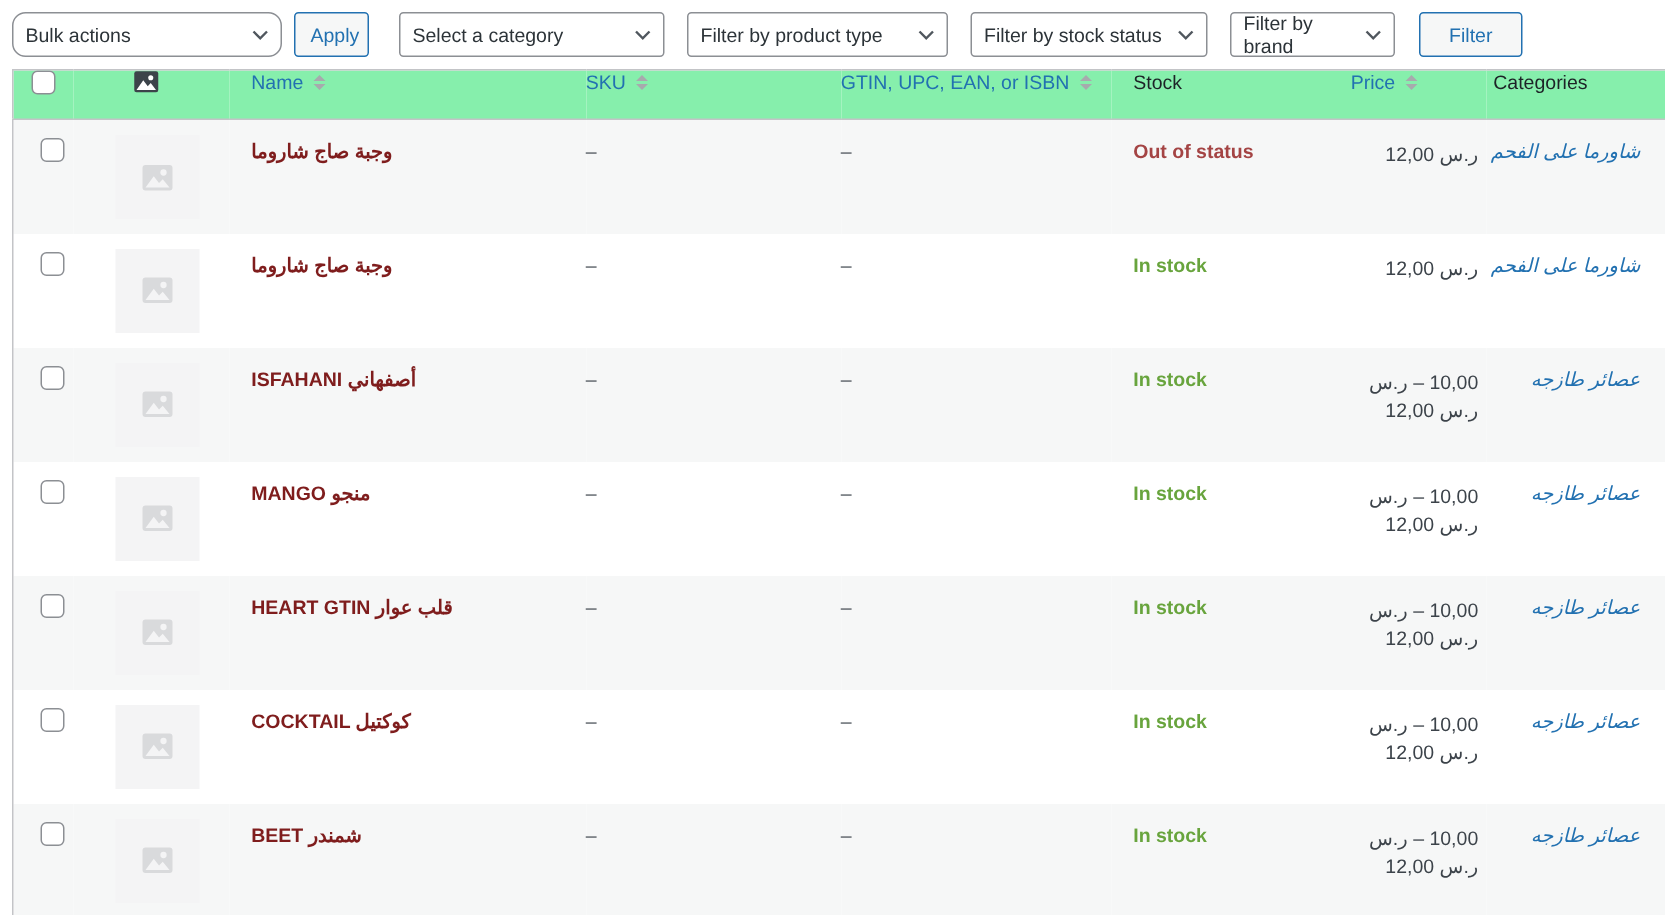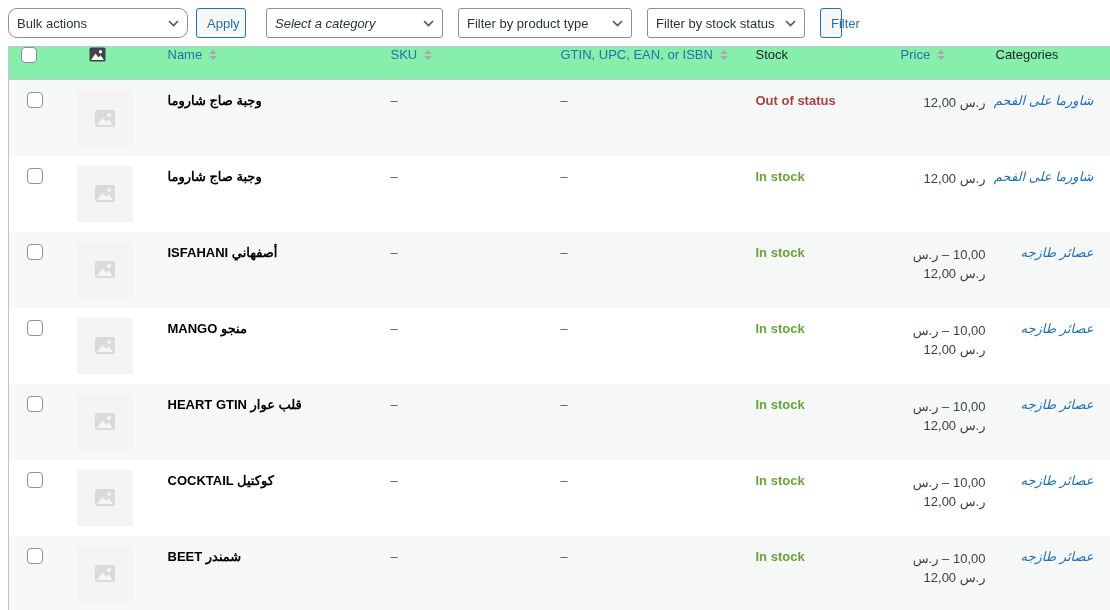--- a/index.html
+++ b/index.html
@@ -13,25 +13,25 @@
     padding:0 8px 0 8px; font-size:13px; color:#2c3338; cursor:pointer; flex:0 0 auto;
   }
   .wp-select .chev { margin-left:8px; display:inline-flex; }
   .wp-btn {
     height:30px; background:#f6f7f7; border:1px solid #2271b1; border-radius:3px;
     color:#2271b1; font-size:13px; padding:0 10px; cursor:pointer; flex:0 0 auto;
     font-family:"Liberation Sans", sans-serif;
   }
   .sel-bulk   { width:180px; margin-right:8px;border-radius:9px; }
   .btn-apply  { width:50px;  margin-right:20px; }
-  .sel-cat    { width:177px; margin-right:15px;font-style:italic; }
+  .sel-cat    { width:177px; margin-right:15px; }
   .sel-type   { width:174px; margin-right:15px; }
   .sel-stock  { width:158px; margin-right:15px; }
   .sel-brand  { width:110px; margin-right:16px; }
-  .btn-filter { width:22px; }
+  .btn-filter { width:69px; }
   
   .list-table { width:1102px; margin-left:8px; border-collapse:collapse; table-layout:fixed;
                 border-left:1px solid #c3c4c7; border-top:1px solid #c3c4c7; }
   .list-table th, .list-table td { vertical-align:top; text-align:left; font-weight:normal; }
   thead th { height:33px; vertical-align:middle; border-bottom:1px solid #c3c4c7;
              font-size:13px; color:#1d2327; background:#86efac; }
   .col-cb    { width:40px; }
   .col-img   { width:104px; }
   .col-name  { width:238px; }
   .col-sku   { width:170px; }
@@ -58,21 +58,21 @@
   tbody tr:nth-child(even) { background:#fff; }
   td.c-cb { padding:12px 0 0 18px; }
   input[type=checkbox] {
     appearance:none; -webkit-appearance:none; width:16px; height:16px; background:#fff;
     border:1px solid #8c8f94; border-radius:4px; cursor:pointer; display:block;
   }
   td.c-img { padding:10px 0 0 28px; }
   .thumb { width:56px; height:56px; background:#f4f4f5; display:flex;
            align-items:center; justify-content:center; }
   td.c-name { padding:13px 10px 0 15px; font-size:13px; }
-  .name-link { color:#000000; text-decoration:none; font-weight:600; cursor:pointer; }
+  .name-link { color:#7f1d1d; text-decoration:none; font-weight:600; cursor:pointer; }
   td.c-sku, td.c-gtin { padding-top:13px; font-size:13px; color:#50575e; }
   td.c-stock { padding:13px 0 0 15px; font-size:13px; font-weight:700; }
   td.c-price { padding:13px 5px 0 0; text-align:right; font-size:13px; color:#3c434a;
                line-height:19px; }
   .price-line { display:block; }
   .price-line span { unicode-bidi:isolate; }
   td.c-cat { padding:13px 17px 0 0; text-align:right; font-size:13px;font-style:italic; }
   .cat-link { color:#2271b1; text-decoration:none; cursor:pointer; unicode-bidi:isolate; }
 </style>
 </head>
@@ -99,20 +99,28 @@
   <div class="wp-select sel-type">
     <span>Filter by product type</span>
     <span class="chev">
       <svg width="11" height="7">
           <path d="M1 1l4.5 4.5L10 1" stroke="#50575e" stroke-width="1.6" fill="none"></path>
         </svg>
     </span>
   </div>
   <div class="wp-select sel-stock">
     <span>Filter by stock status</span>
+    <span class="chev">
+      <svg width="11" height="7">
+          <path d="M1 1l4.5 4.5L10 1" stroke="#50575e" stroke-width="1.6" fill="none"></path>
+        </svg>
+    </span>
+  </div>
+  <div class="wp-select sel-brand">
+    <span>Filter by brand</span>
     <span class="chev">
       <svg width="11" height="7">
           <path d="M1 1l4.5 4.5L10 1" stroke="#50575e" stroke-width="1.6" fill="none"></path>
         </svg>
     </span>
   </div>
   <button class="wp-btn btn-filter">Filter</button>
 </div>
 
 <table class="list-table">

